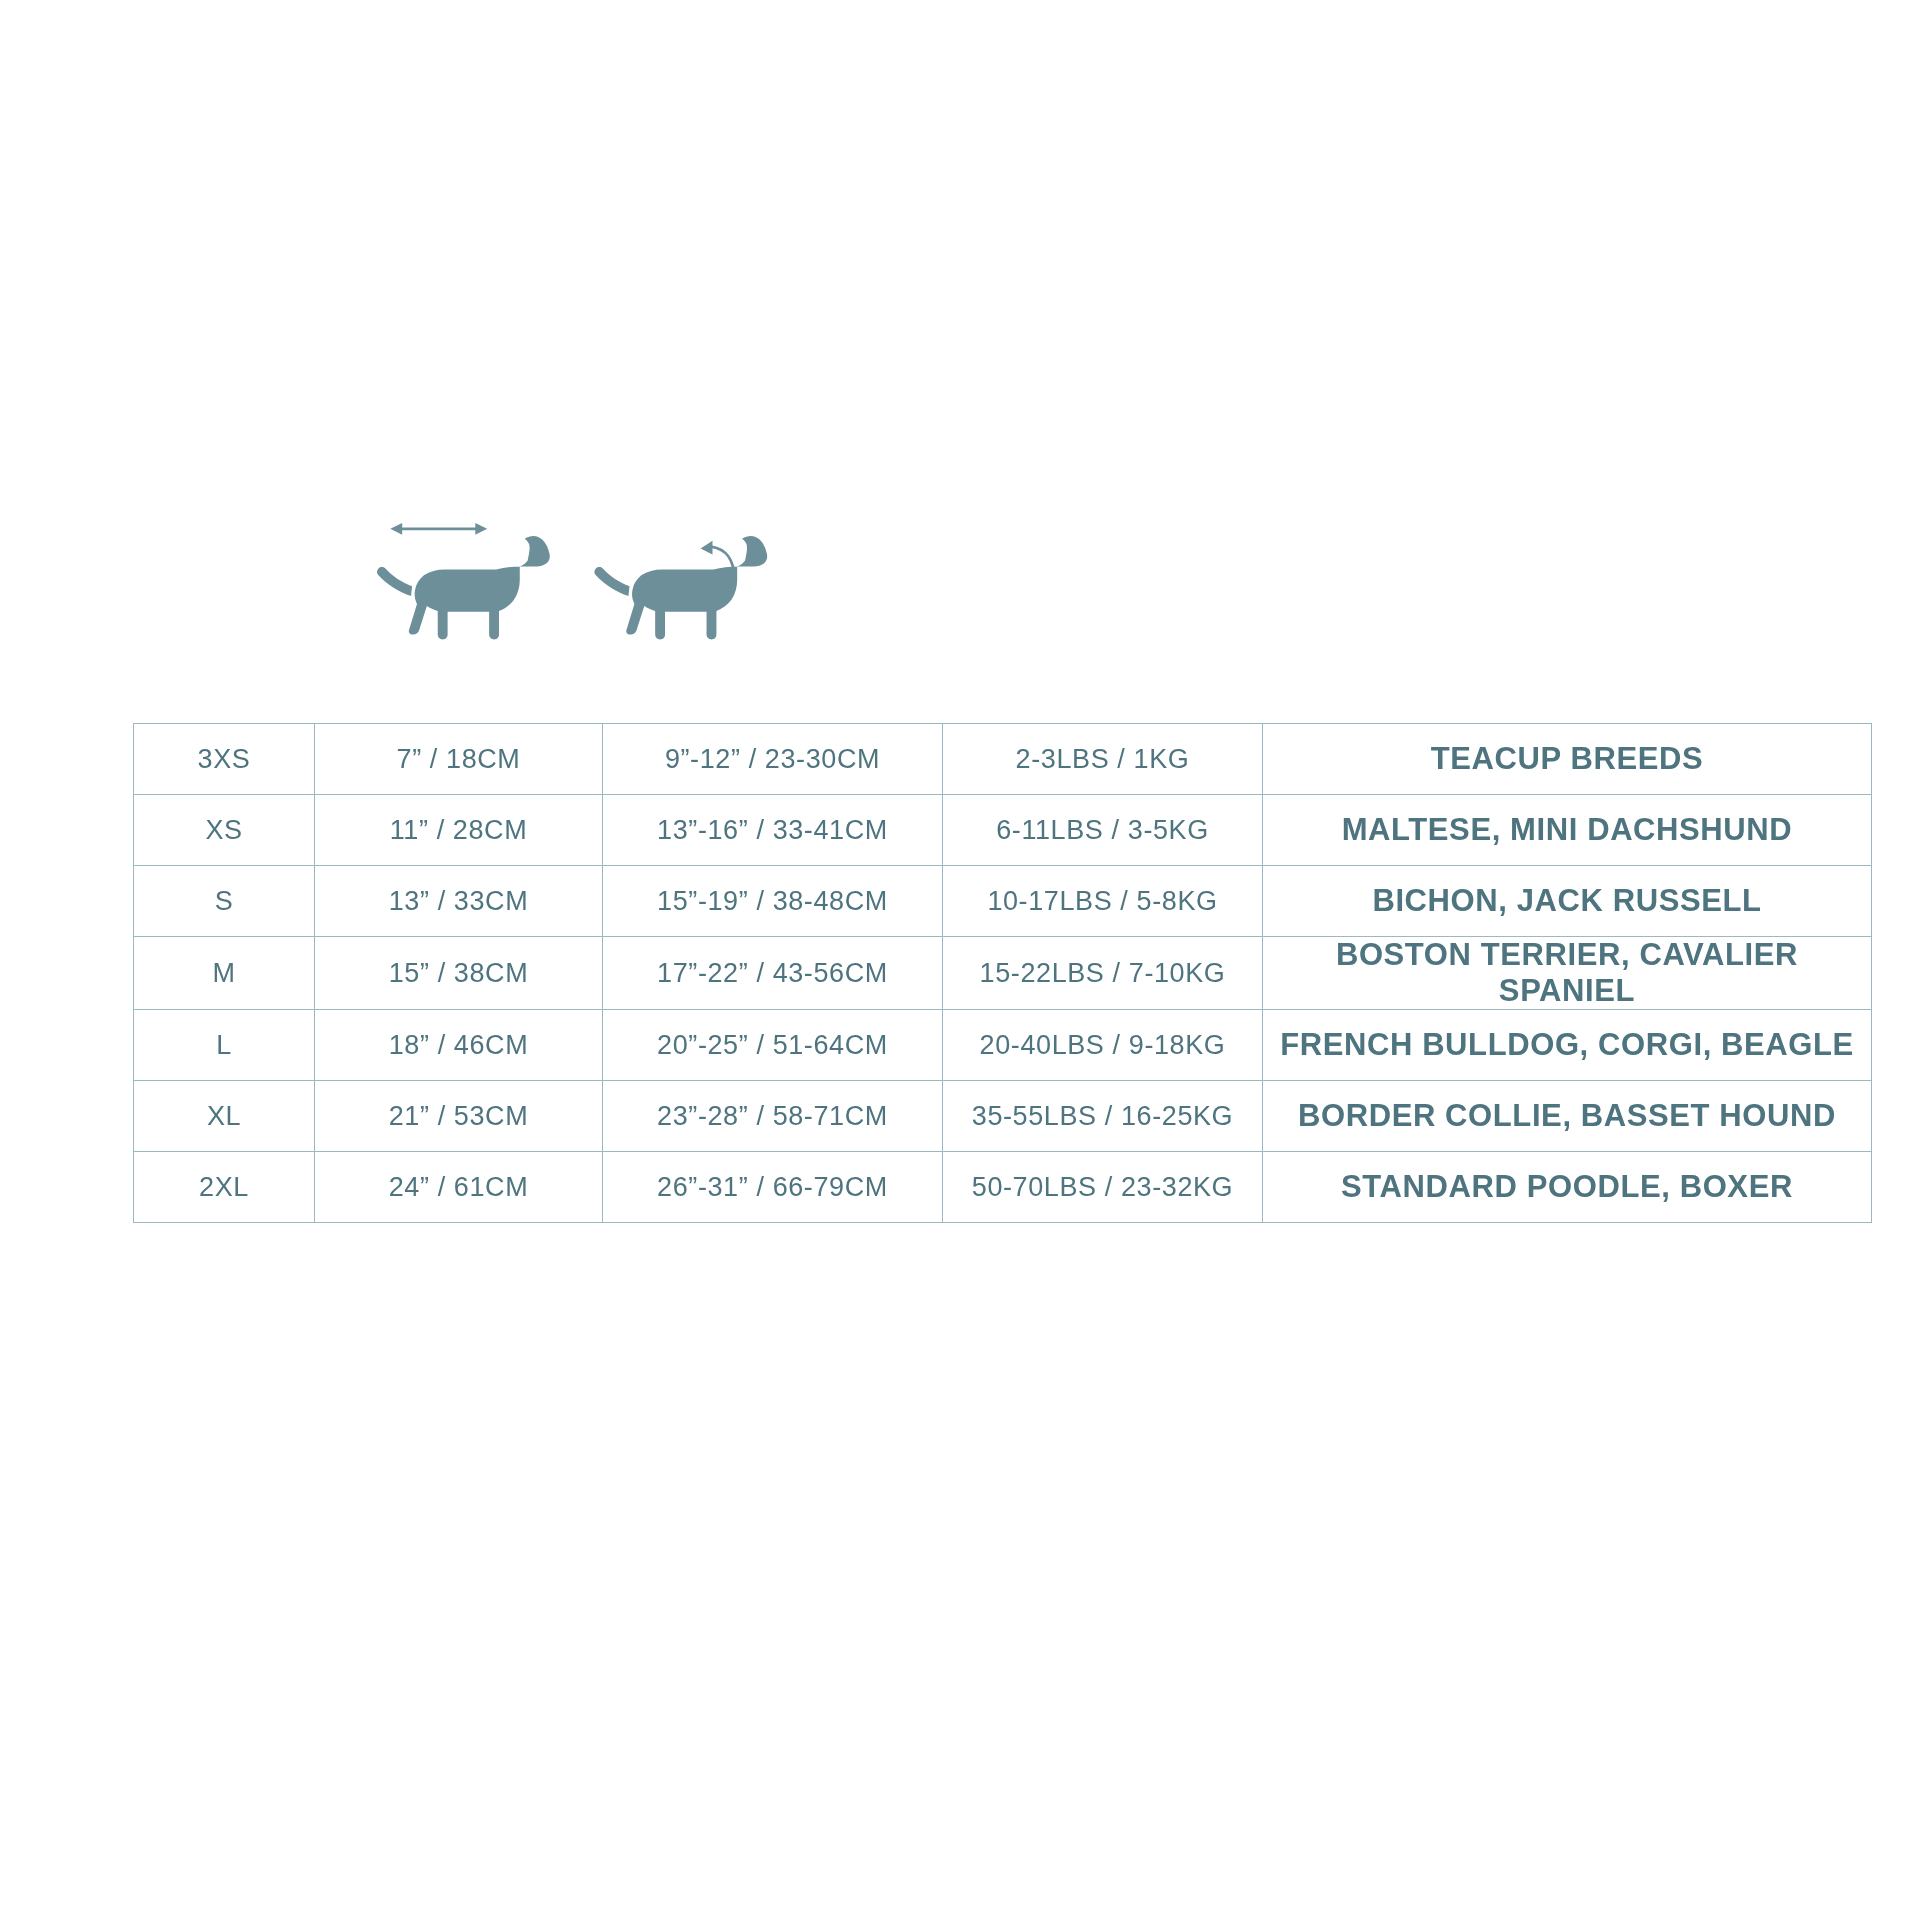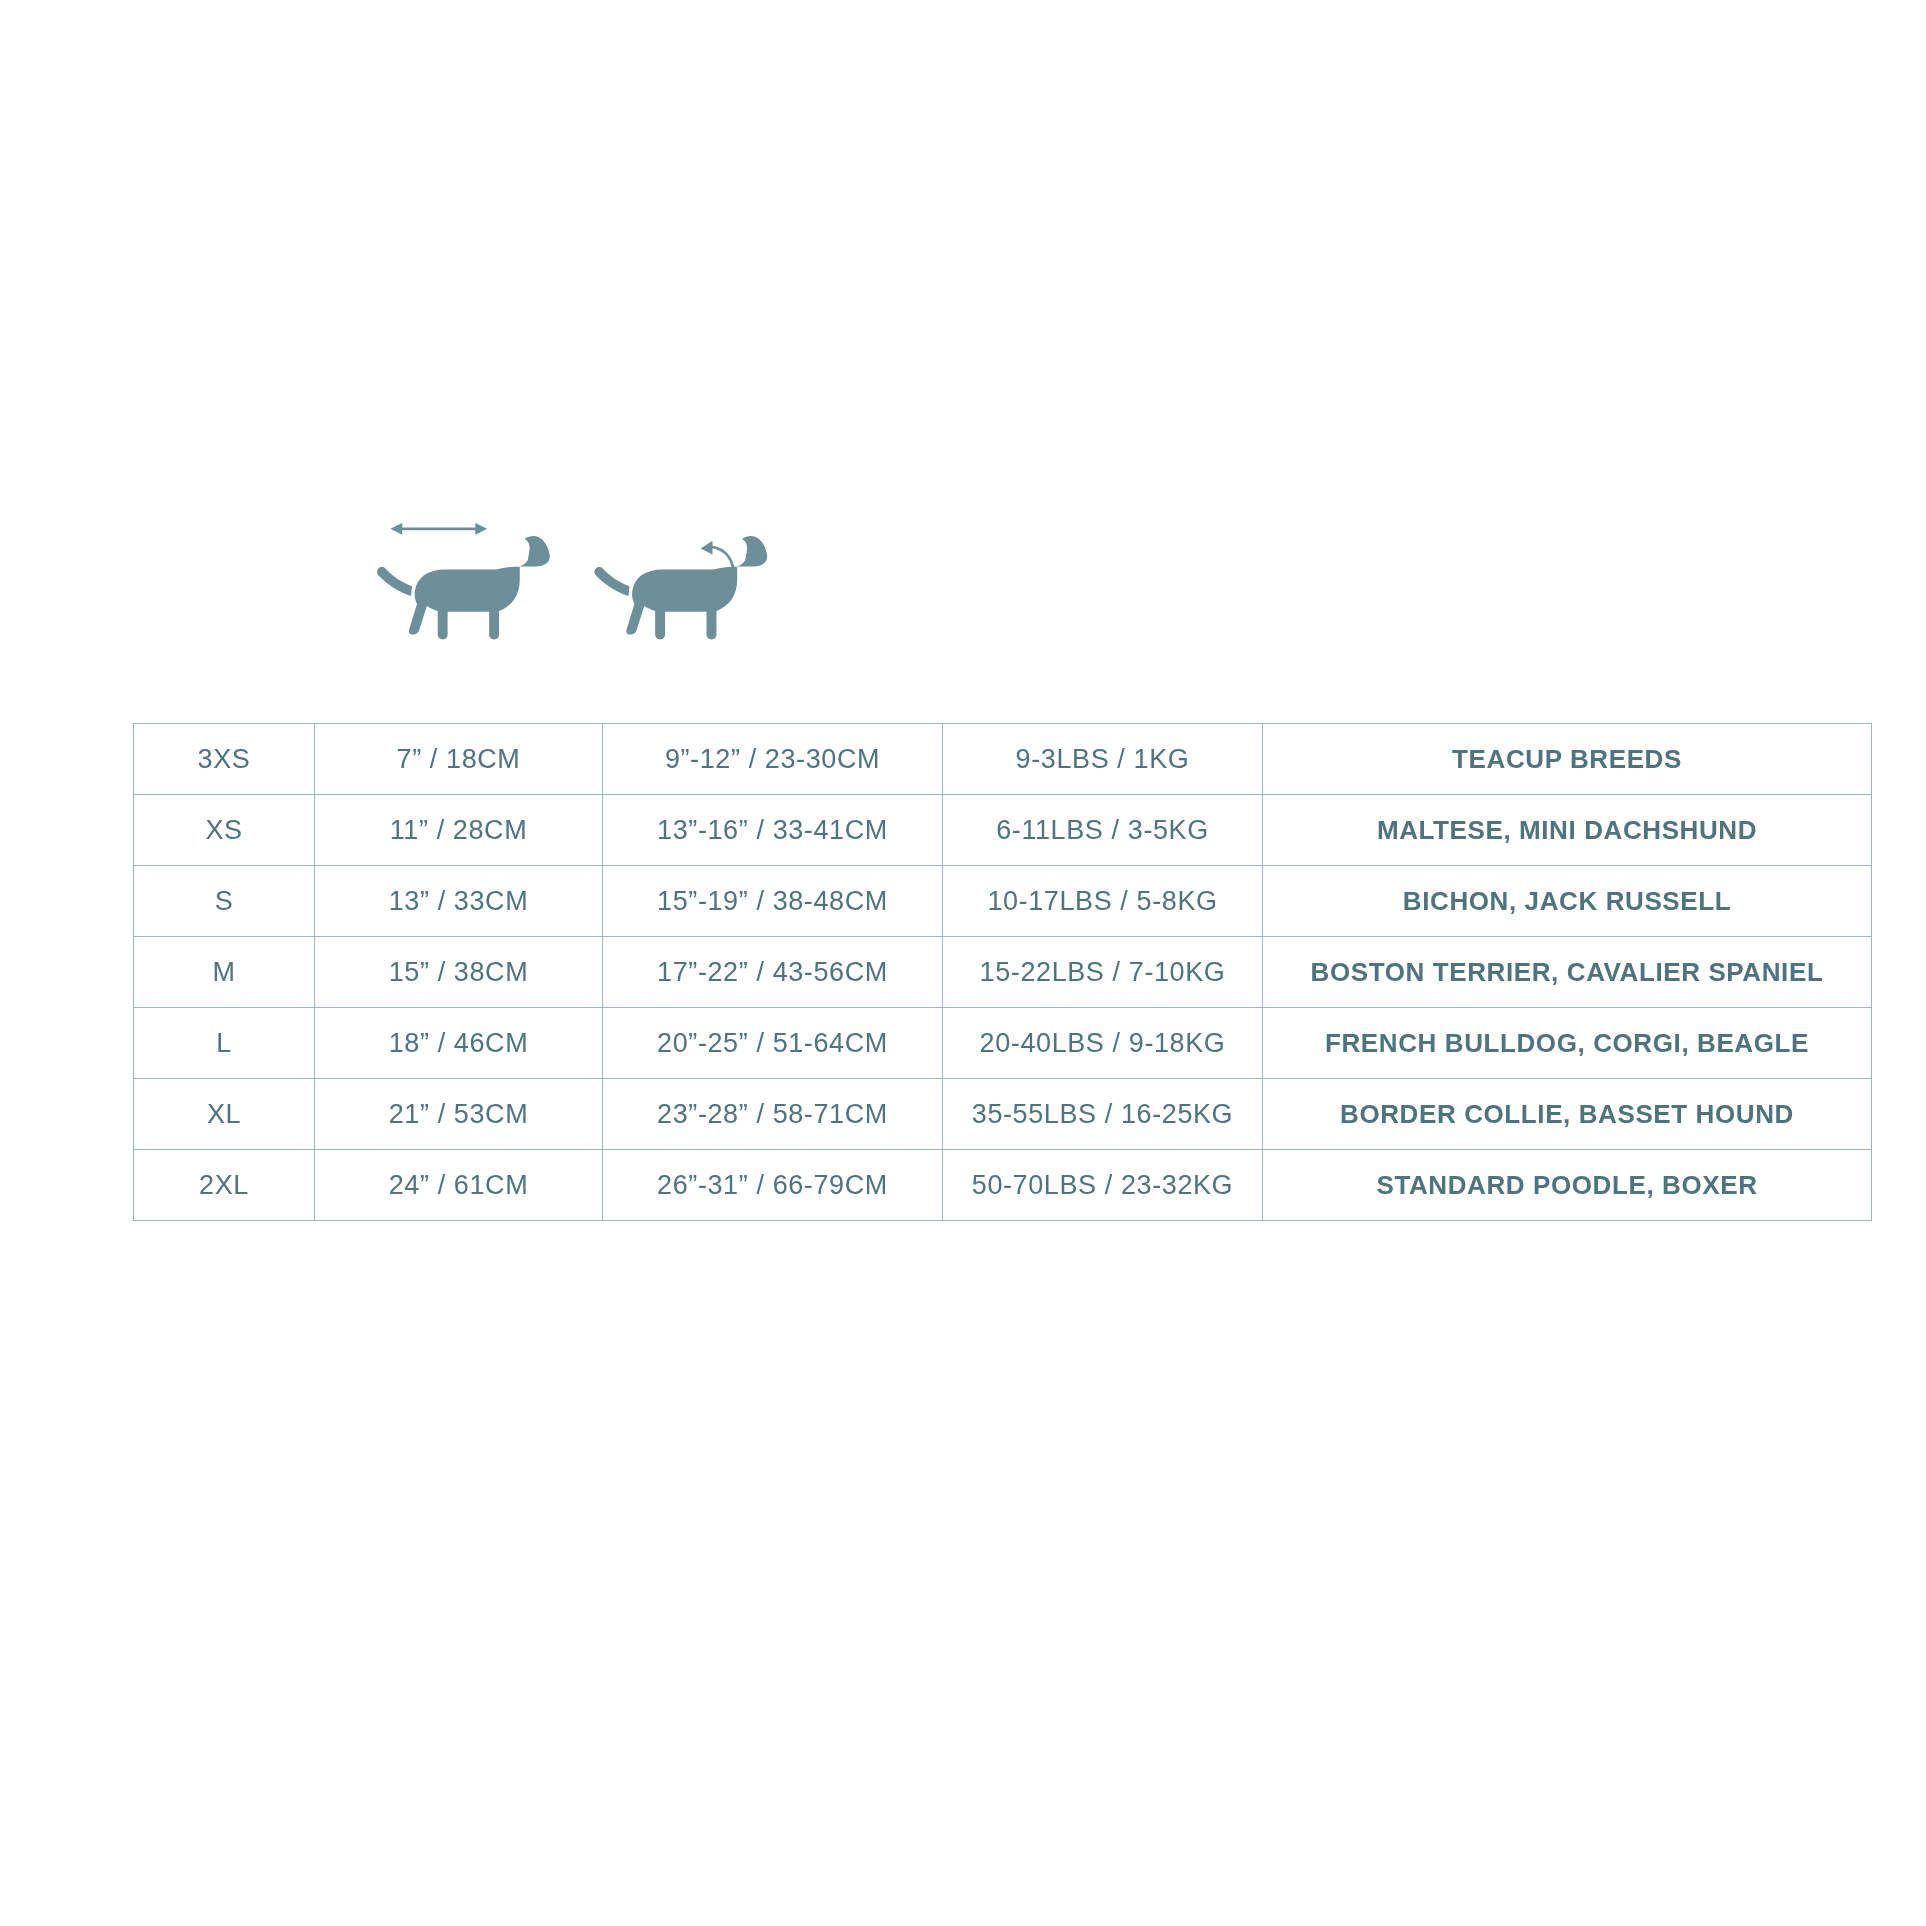--- a/index.html
+++ b/index.html
@@ -59,21 +59,21 @@
 
   .c-size {
     font-size: 27px;
     font-weight: 400;
   }
   .c-meas {
     font-size: 27px;
     font-weight: 400;
   }
   .c-breeds {
-    font-size: 26px;
+    font-size: 31px;
     font-weight: 700;
     text-transform: uppercase;
     letter-spacing: 1.1px;
   }
   
 </style>
 </head>
 <body>
 
 <div class="page">
@@ -166,21 +166,21 @@
       </g>
     </svg>
   </div>
 
   <table class="size-table">
     <tbody>
       <tr>
         <td class="col-size c-size">3XS</td>
         <td class="col-neck c-meas">7” / 18CM</td>
         <td class="col-chest c-meas">9”-12” / 23-30CM</td>
-        <td class="col-weight c-meas">9-3LBS / 1KG</td>
+        <td class="col-weight c-meas">2-3LBS / 1KG</td>
         <td class="col-breeds c-breeds">TEACUP BREEDS</td>
       </tr>
       <tr>
         <td class="col-size c-size">XS</td>
         <td class="col-neck c-meas">11” / 28CM</td>
         <td class="col-chest c-meas">13”-16” / 33-41CM</td>
         <td class="col-weight c-meas">6-11LBS / 3-5KG</td>
         <td class="col-breeds c-breeds">MALTESE, MINI DACHSHUND</td>
       </tr>
       <tr>

